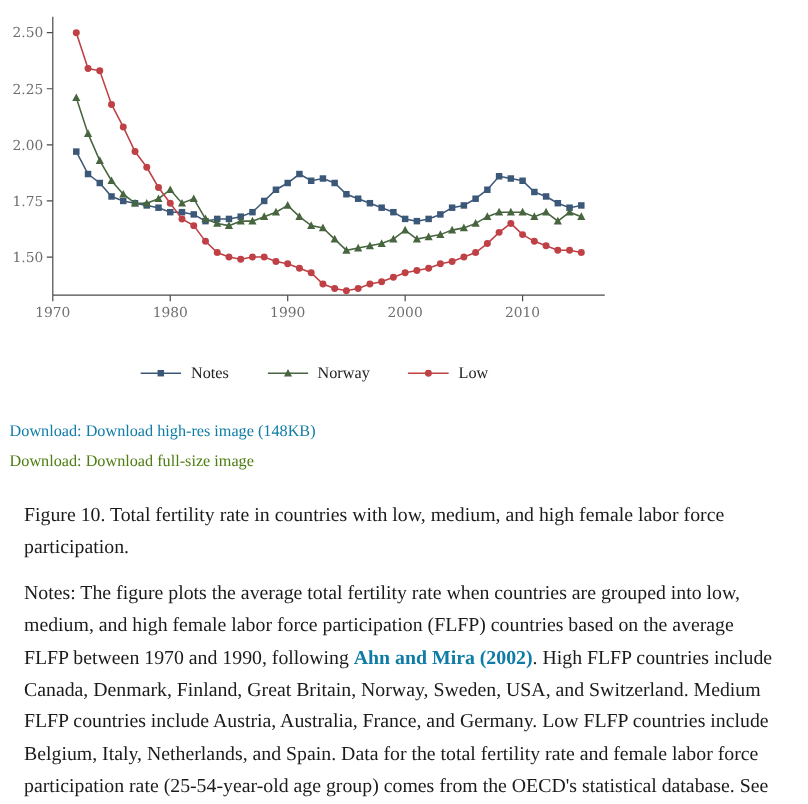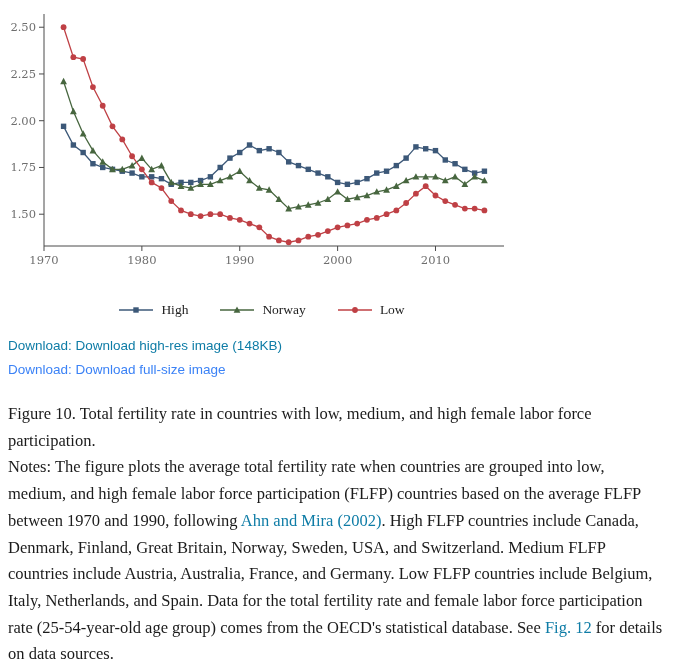--- a/index.html
+++ b/index.html
@@ -2,25 +2,25 @@
 <html><head>
 <meta charset="utf-8">
 <style>
   html,body{margin:0;padding:0;background:#ffffff;}
   body{width:673px;height:670px;overflow:hidden;font-family:"Liberation Serif",serif;color:#1b1b1b;}
   .page{padding:8px 10px 0 8px;}
   .chart-wrap{width:508px;margin:0;padding:0;}
   figure{margin:0;}
   .legend-row{width:508px;display:flex;justify-content:center;gap:32px;margin-top:24px;}
   .legend-item{display:flex;align-items:center;gap:8px;font-size:13.5px;color:#222222;}
-  .downloads{margin-top:20px;font-family:Liberation Sans, sans-serif;font-size:13.5px;}
+  .downloads{margin-top:32px;font-family:Liberation Serif, serif;font-size:13.5px;}
   .downloads a{display:block;text-decoration:none;margin-bottom:9px;}
   .caption{margin-top:24px;font-size:16.5px;line-height:1.62;max-width:657px;}
-  .caption p{margin:0;}
-  .caption a{text-decoration:none;}
+  .caption p{margin:12px;}
+  .caption a{text-decoration:none;font-weight:bold;}
   .notes-label{}
   svg text{font-family:"DejaVu Serif",serif;}
 </style>
 </head>
 <body>
 
 <div class="page">
 
   <figure class="chart-wrap">
     <svg id="chart" width="508" height="266">
@@ -181,42 +181,42 @@
         <circle cx="456.8510638297872" cy="200.60162601626016" r="2.9" fill="#bf4045"></circle>
         <circle cx="466.63829787234044" cy="200.60162601626016" r="2.9" fill="#bf4045"></circle>
         <circle cx="476.42553191489367" cy="202.47154471544715" r="2.9" fill="#bf4045"></circle>
       </svg>
     <div class="legend-row">
       <div class="legend-item">
         <svg width="34" height="12">
             <line x1="0" y1="6" x2="34" y2="6" stroke="#3c5878" stroke-width="1.3"></line>
             <rect x="14.3" y="3.3" width="5.4" height="5.4" fill="#3c5878"></rect>
           </svg>
-        <span>High</span>
+        <span>Notes</span>
       </div>
       <div class="legend-item">
         <svg width="34" height="12">
             <line x1="0" y1="6" x2="34" y2="6" stroke="#47663f" stroke-width="1.3"></line>
             <polygon points="17,2.4 13.6,8.8 20.4,8.8" fill="#47663f"></polygon>
           </svg>
         <span>Norway</span>
       </div>
       <div class="legend-item">
         <svg width="34" height="12">
             <line x1="0" y1="6" x2="34" y2="6" stroke="#bf4045" stroke-width="1.3"></line>
             <circle cx="17" cy="6" r="2.9" fill="#bf4045"></circle>
           </svg>
         <span>Low</span>
       </div>
     </div>
   </figure>
 
   <div class="downloads">
     <a href="#" style="color: rgb(14, 124, 166);">Download: Download high-res image (148KB)</a>
-    <a href="#" style="color: #3b82f6;">Download: Download full-size image</a>
+    <a href="#" style="color: #4d7c0f;">Download: Download full-size image</a>
   </div>
 
   <div class="caption">
     <p>Figure 10. Total fertility rate in countries with low, medium, and high female labor force participation.</p>
     <p><span class="notes-label">Notes:</span><span> The figure plots the average total fertility rate when countries are grouped into low, medium, and high female labor force participation (FLFP) countries based on the average FLFP between 1970 and 1990, following </span><a href="#" style="color: rgb(14, 124, 166);">Ahn and Mira (2002)</a><span>. High FLFP countries include Canada, Denmark, Finland, Great Britain, Norway, Sweden, USA, and Switzerland. Medium FLFP countries include Austria, Australia, France, and Germany. Low FLFP countries include Belgium, Italy, Netherlands, and Spain. Data for the total fertility rate and female labor force participation rate (25-54-year-old age group) comes from the OECD's statistical database. See </span><a href="#" style="color: rgb(14, 124, 166);">Fig. 12</a><span> for details on data sources.</span></p>
   </div>
 
 </div>
 
 </body></html>

